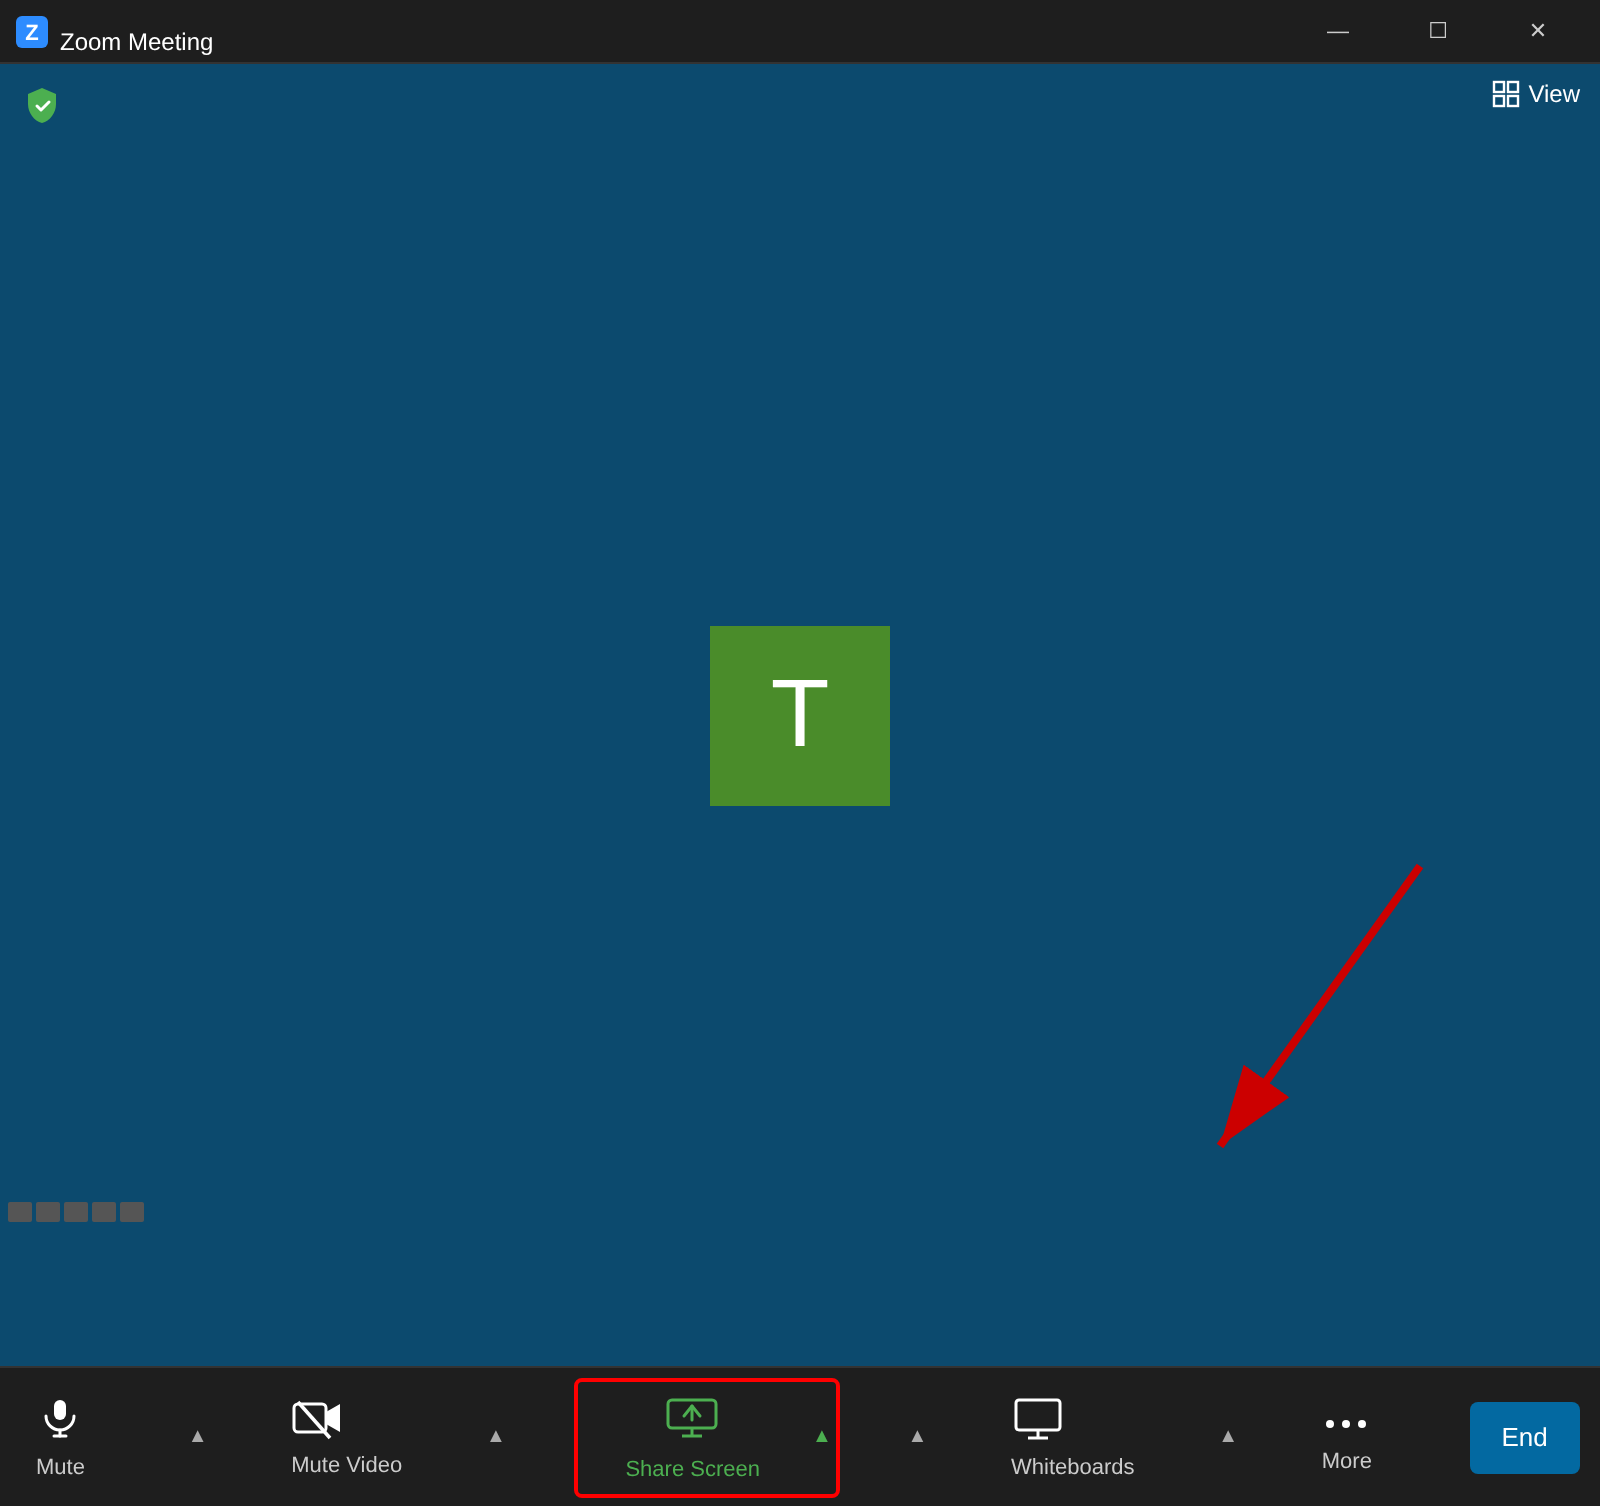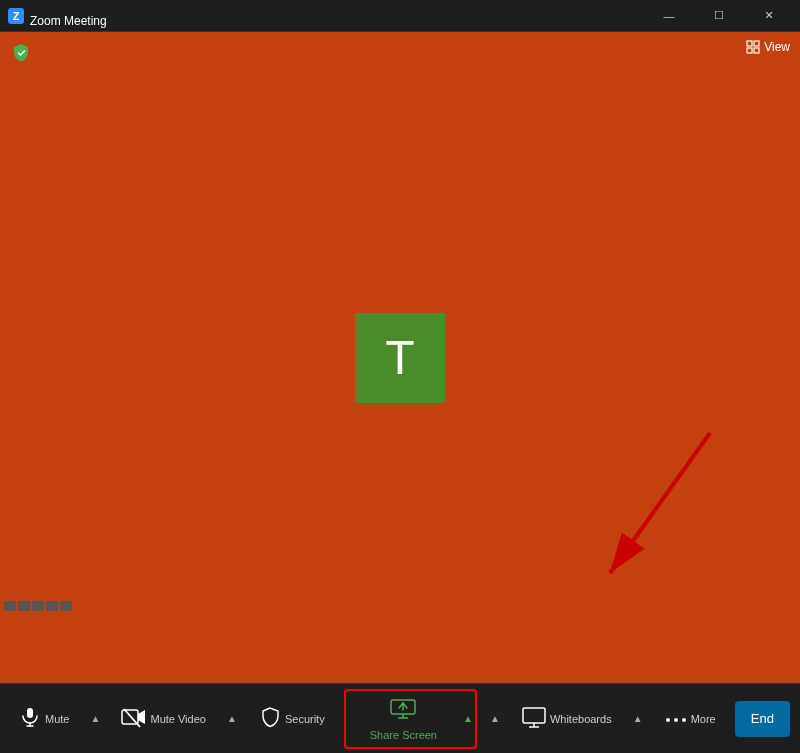--- a/index.html
+++ b/index.html
@@ -53,21 +53,21 @@
       color: #cccccc;
       font-size: 11px;
       background: transparent;
       border: none;
     }
 
     
     #main-content {
       width: 100%;
       height: calc(753px - 32px - 70px);
-      background: #c2410c;
+      background: #0c4a6e;
       position: relative;
       display: flex;
       align-items: center;
       justify-content: center;
     }
 
     
     #security-badge {
       position: absolute;
       top: 10px;
@@ -118,22 +118,22 @@
       background: #1e1e1e;
       display: flex;
       align-items: center;
       justify-content: space-between;
       padding: 0 10px;
       border-top: 1px solid #333;
     }
 
     .toolbar-item {
       display: flex;
-      flex-direction: row;
-      align-items: center;
+      flex-direction: column;
+      align-items: flex-start;
       justify-content: center;
       cursor: pointer;
       padding: 4px 8px;
       border-radius: 4px;
       min-width: 50px;
       height: 56px;
       color: #ffffff;
       gap: 3px;
     }
 
@@ -303,28 +303,20 @@
 
         <rect x="1" y="4" width="16" height="14" rx="2" fill="none" stroke="white" stroke-width="1.5"></rect>
         <path d="M17 8l7-4v14l-7-4V8z" fill="white"></path>
         <line x1="3" y1="3" x2="19" y2="21" stroke="white" stroke-width="1.8"></line>
       </svg>
     </span>
     <span class="label">Mute Video</span>
   </div>
   <div class="toolbar-caret">▲</div>
 
-  <div class="toolbar-item">
-    <span class="icon">
-      <svg width="24" height="24" viewBox="0 0 24 24" fill="none" xmlns="http://www.w3.org/2000/svg">
-        <path d="M12 3L5 6v5c0 4.7 3.2 9 7 10.5C16.8 20 20 15.7 20 11V6L12 3z" fill="none" stroke="white" stroke-width="1.5"></path>
-      </svg>
-    </span>
-    <span class="label">Security</span>
-  </div>
 
   <div class="share-screen-group">
     <div class="share-screen-btn">
       <span class="icon">
         <svg width="28" height="24" viewBox="0 0 28 24" fill="none" xmlns="http://www.w3.org/2000/svg">
           <rect x="2" y="4" width="24" height="14" rx="2" fill="none" stroke="#4caf50" stroke-width="1.5"></rect>
           <line x1="14" y1="18" x2="14" y2="22" stroke="#4caf50" stroke-width="1.5"></line>
           <line x1="9" y1="22" x2="19" y2="22" stroke="#4caf50" stroke-width="1.5"></line>
 
           <path d="M10 12l4-5 4 5" stroke="#4caf50" stroke-width="1.5" stroke-linecap="round" stroke-linejoin="round" fill="none"></path>

